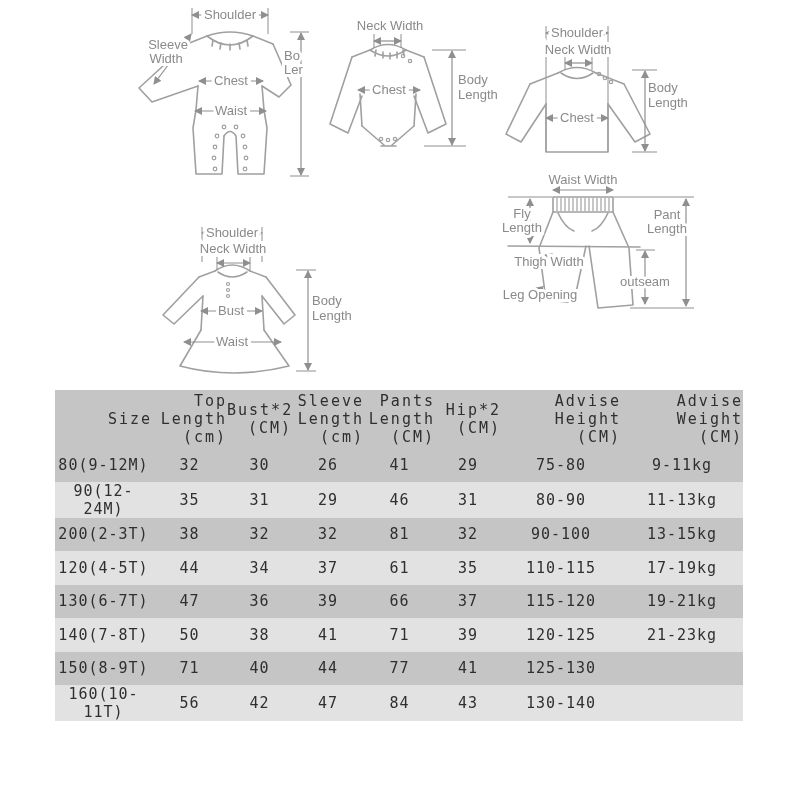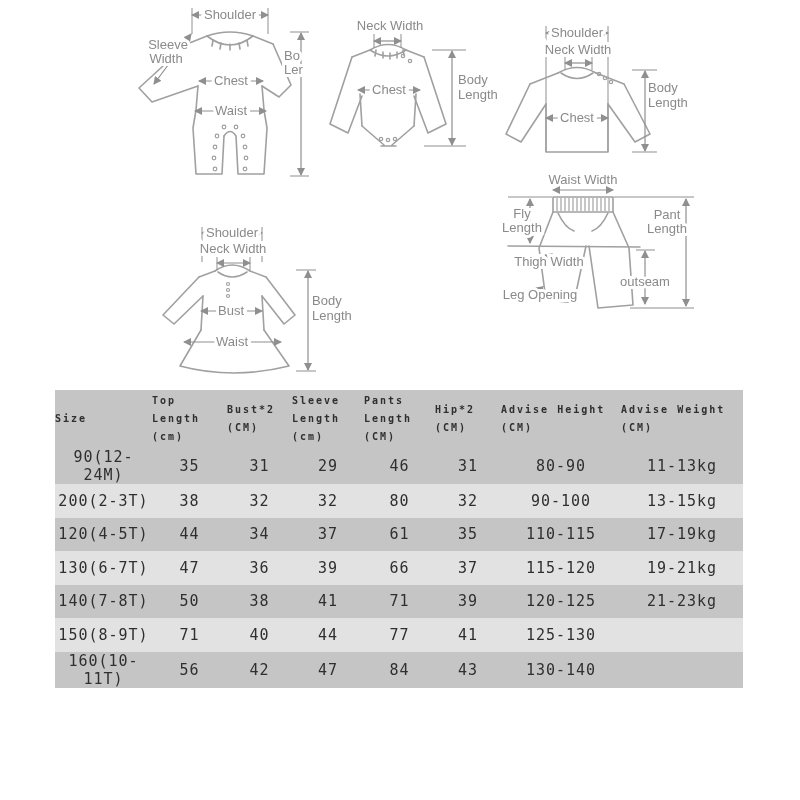--- a/index.html
+++ b/index.html
@@ -12,22 +12,22 @@
         font-family:"Liberation Sans", sans-serif;}
   svg.diagrams{display:block;}
   svg text{font-family:"Liberation Sans", sans-serif;font-size:13px;fill:var(--label-text);}
   svg text.halo{paint-order:stroke;stroke:#fff;stroke-width:6px;}
   .g{stroke:var(--line);stroke-width:1.6;fill:none;stroke-linejoin:round;stroke-linecap:round;}
   .snap{stroke:var(--line);stroke-width:1.2;fill:none;}
   .m{stroke:var(--measure);stroke-width:1.2;fill:none;}
   .t{stroke:var(--measure);stroke-width:1;fill:none;}
   table.size-table{border-collapse:collapse;table-layout:fixed;width:688px;
     margin:2px 0 0 55px;font-family:"DejaVu Sans Mono", monospace;color:var(--table-text);}
-  table.size-table th{background:var(--header-bg);height:58px;font-size:10px;font-weight:bold;
-    white-space:pre-line;letter-spacing:2px;line-height:18px;text-align:left;vertical-align:middle;padding:0;}
+  table.size-table th{background:var(--header-bg);height:58px;font-size:15px;font-weight:normal;
+    white-space:pre-line;letter-spacing:2px;line-height:18px;text-align:right;vertical-align:middle;padding:0;}
   table.size-table td{height:33.5px;font-size:15px;letter-spacing:1px;text-align:center;
     vertical-align:middle;padding:0;}
   table.size-table tbody tr:nth-child(odd) td{background:var(--row-dark);}
   table.size-table tbody tr:nth-child(even) td{background:var(--row-light);}
 </style>
 </head>
 <body>
 
 <div class="page">
 
@@ -225,35 +225,45 @@
           <th>Hip*2
 (CM)</th>
           <th>Advise Height
 (CM)</th>
           <th>Advise Weight
 (CM)</th>
         </tr>
       </thead>
     <tbody>
         <tr>
+          <td>80(9-12M)</td>
+          <td>32</td>
+          <td>30</td>
+          <td>26</td>
+          <td>41</td>
+          <td>29</td>
+          <td>75-80</td>
+          <td>9-11kg</td>
+        </tr>
+        <tr>
           <td>90(12-24M)</td>
           <td>35</td>
           <td>31</td>
           <td>29</td>
           <td>46</td>
           <td>31</td>
           <td>80-90</td>
           <td>11-13kg</td>
         </tr>
         <tr>
           <td>200(2-3T)</td>
           <td>38</td>
           <td>32</td>
           <td>32</td>
-          <td>80</td>
+          <td>81</td>
           <td>32</td>
           <td>90-100</td>
           <td>13-15kg</td>
         </tr>
         <tr>
           <td>120(4-5T)</td>
           <td>44</td>
           <td>34</td>
           <td>37</td>
           <td>61</td>

